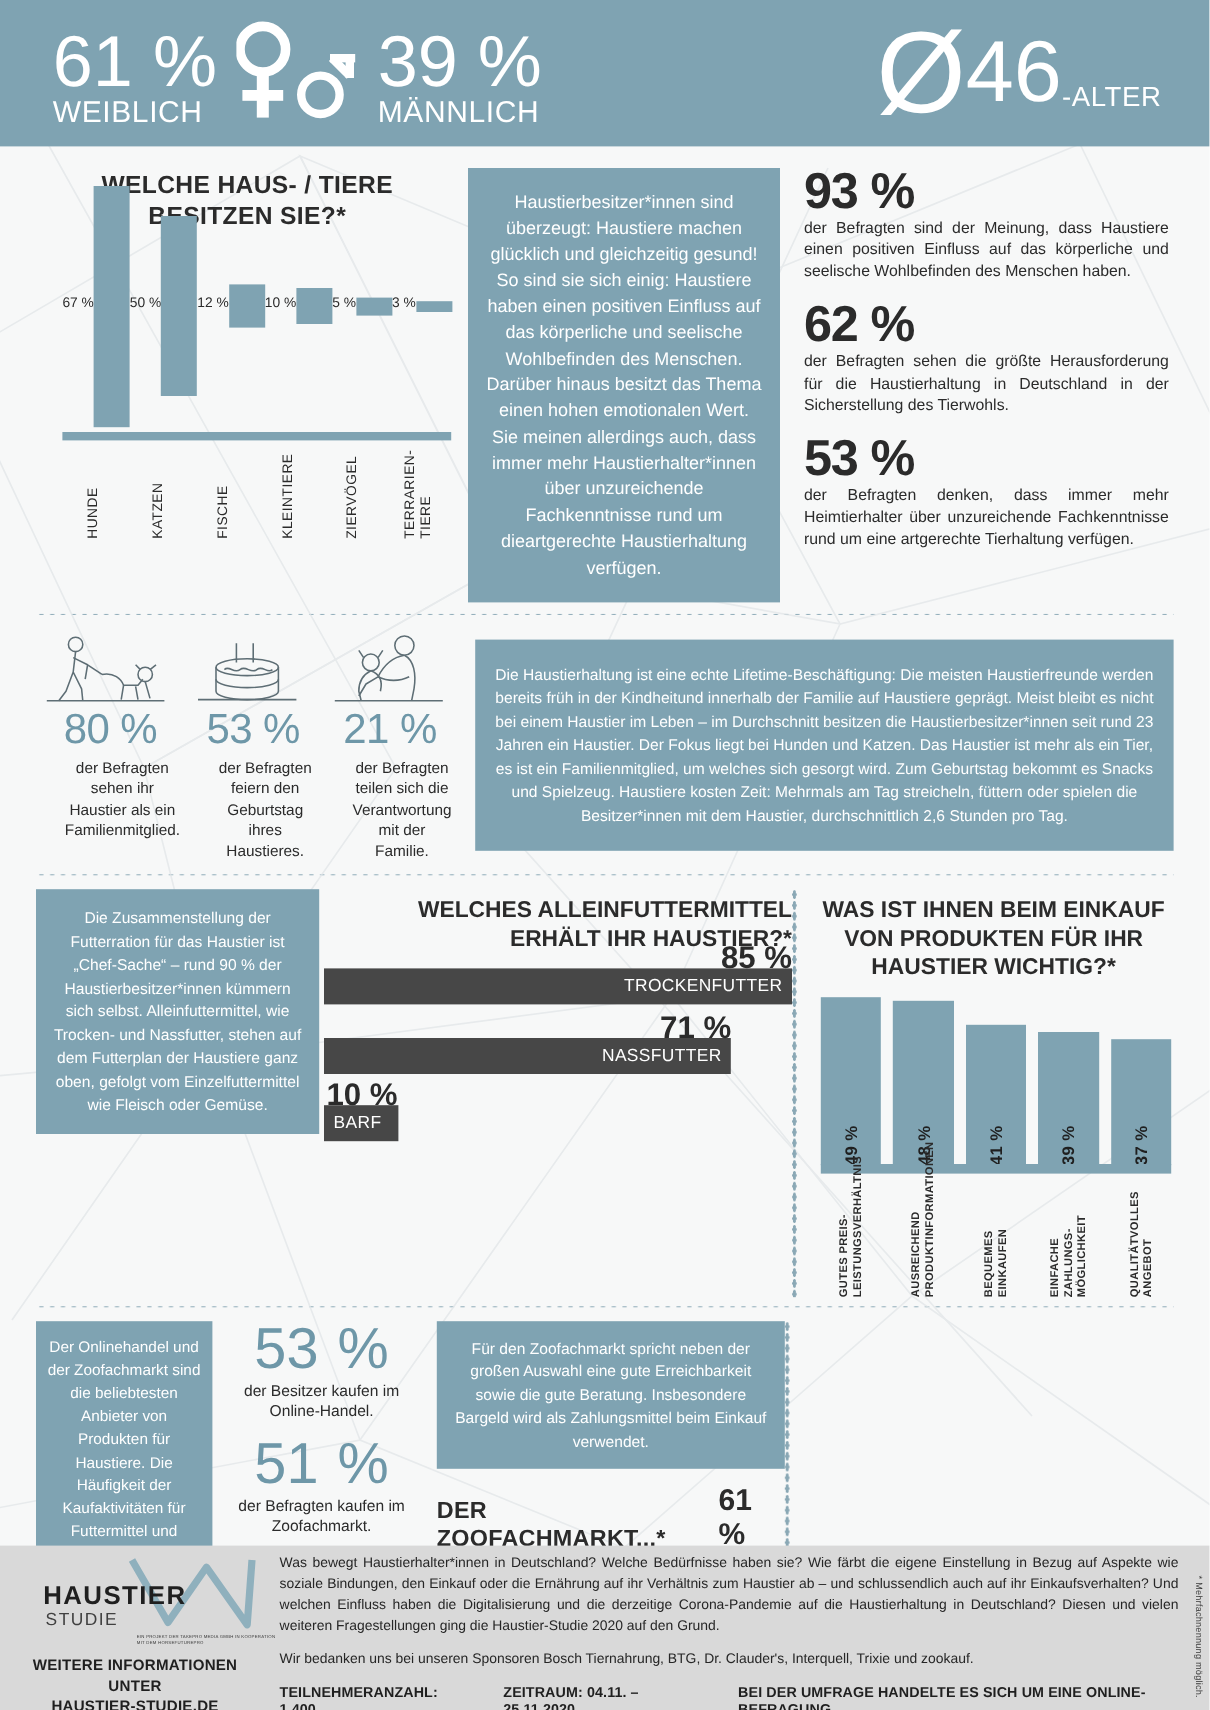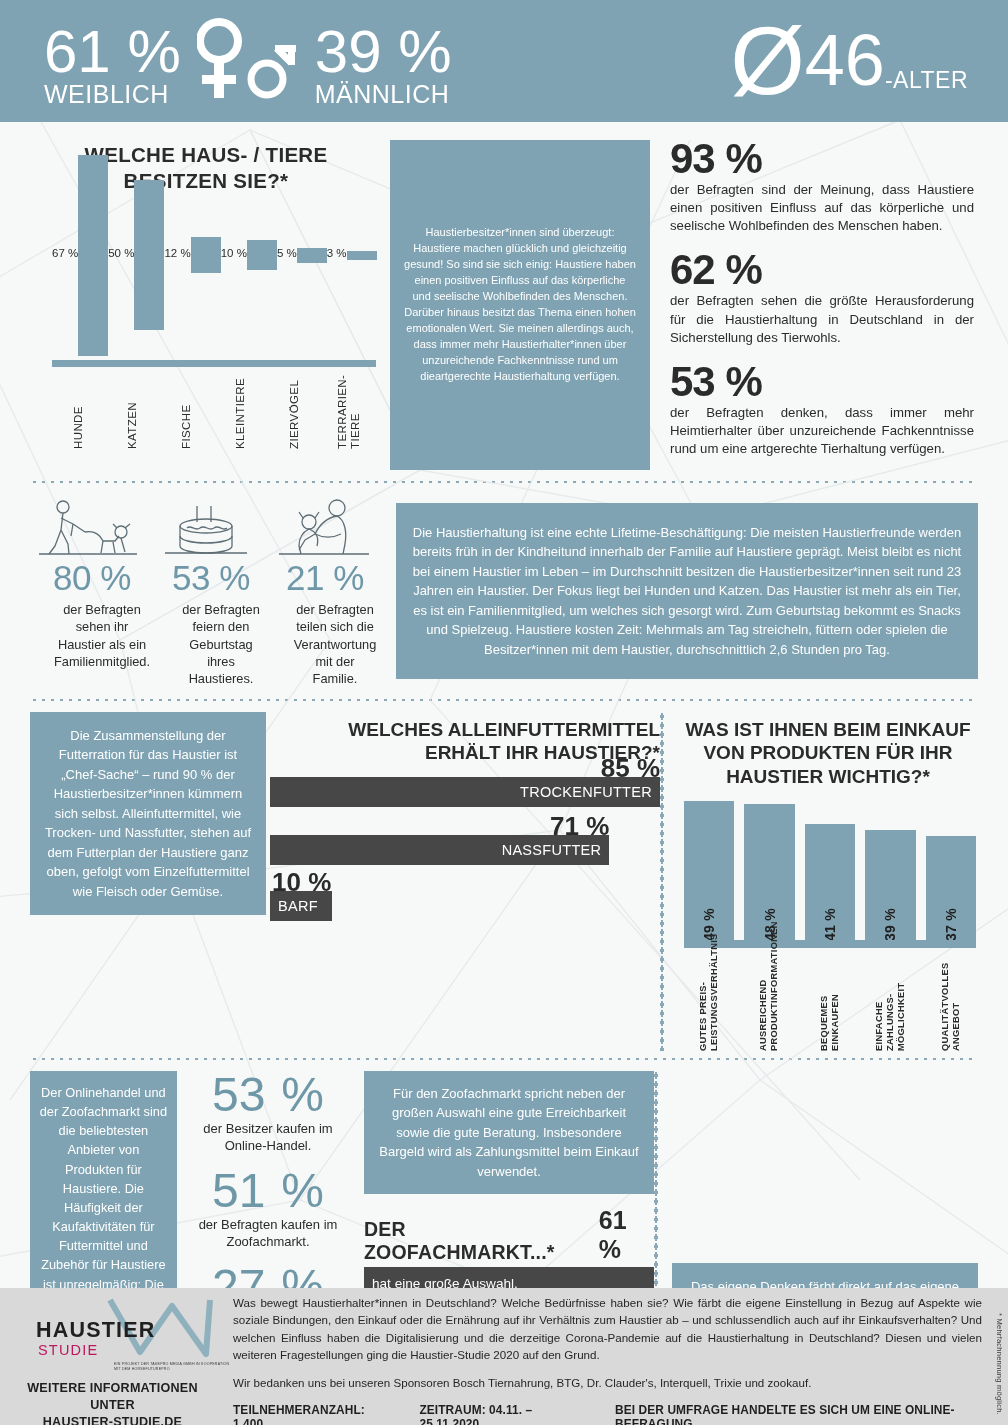--- a/index.html
+++ b/index.html
@@ -39,21 +39,21 @@
     background-image: radial-gradient(#8aa8b5 1.6px, transparent 1.7px);
     background-size: 9px 4px; background-repeat:repeat-x; background-position:0 50%;
   }
   .vdotrule {
     width:4px; align-self:stretch;
     background-image: radial-gradient(#8aa8b5 1.6px, transparent 1.7px);
     background-size: 4px 9px; background-repeat:repeat-y; background-position:50% 0;
   }
   .bluebox {
     background:#7FA3B2; color:#ffffff; text-align:center;
-    font-size:11px; line-height:1.45; padding:14px 16px;
+    font-size:15px; line-height:1.45; padding:14px 16px;
   }
   .sect { position:relative; }
 
   
   .s1 { display:flex; padding:12px 30px 8px 30px; gap:0; }
   .s1-col1 { width:352px; position:relative; }
   .s1-title { text-align:center; font-size:20.5px; font-weight:bold; letter-spacing:.3px; line-height:1.25; padding:8px 14px 0 14px; }
   .barchart { position:relative; height:250px; margin-top:6px; padding-left:18px; }
   .bcols { position:absolute; left:22px; right:6px; bottom:88px; height:212px; display:flex; align-items:flex-end; gap:0; }
   .bcol { flex:1; display:flex; flex-direction:row; align-items:center; justify-content:flex-end; height:100%; }
@@ -138,21 +138,21 @@
   .zblk .zval { font-size:26px; font-weight:600; text-align:right; line-height:1; padding-right:6px; }
   .s4-d { flex:1; padding-left:14px; display:flex; align-items:flex-end; }
   .s4-d .bluebox { font-size:13px; line-height:1.5; padding:14px 12px; }
 
   
   .footer { position:absolute; left:0; right:0; bottom:0; height:137px; background:#d9d9d9; display:flex; }
   .f-left { width:225px; position:relative; padding:8px 10px 8px 10px; }
   .logo { position:relative; height:84px; }
   .logo .chev { position:absolute; left:96px; top:0; }
   .logo .h1 { position:absolute; left:26px; top:22px; font-size:21.5px; font-weight:bold; letter-spacing:1.2px; color:#1f1f1f; }
-  .logo .h2 { position:absolute; left:28px; top:46px; font-size:14.5px; letter-spacing:1.2px; color:#be185d; }
+  .logo .h2 { position:absolute; left:28px; top:46px; font-size:14.5px; letter-spacing:1.2px; color:#404040; }
   .logo .h3 { position:absolute; left:104px; top:66px; font-size:3.6px; letter-spacing:.2px; color:#3a3a3a; line-height:1.5; width:120px; }
   .f-left .info { text-align:center; font-size:12.6px; font-weight:bold; line-height:1.35; letter-spacing:.2px; color:#1f1f1f; }
   .f-right { flex:1; padding:6px 26px 8px 8px; position:relative; }
   .f-para { font-size:11.6px; line-height:1.5; text-align:justify; color:#262626; }
   .f-thanks { font-size:11.6px; line-height:1.5; margin-top:10px; color:#262626; }
   .f-meta { display:flex; gap:42px; margin-top:12px; font-size:11.9px; font-weight:bold; color:#1f1f1f; letter-spacing:.1px; }
   .f-side {
     position:absolute; right:4px; bottom:10px;
     writing-mode: vertical-rl; font-size:7.6px; color:#3a3a3a; letter-spacing:.2px;
   }

